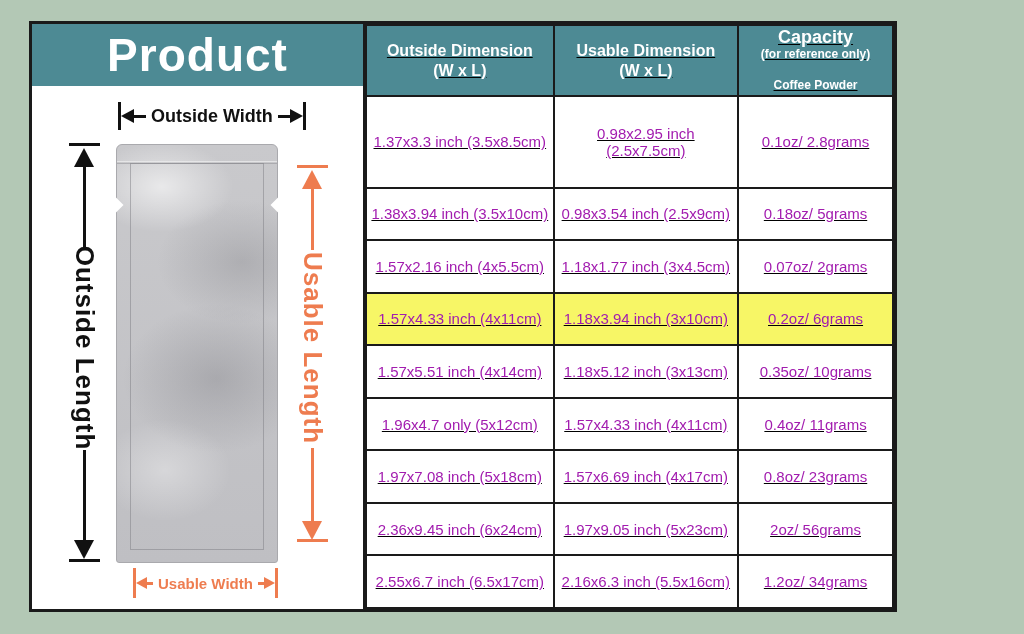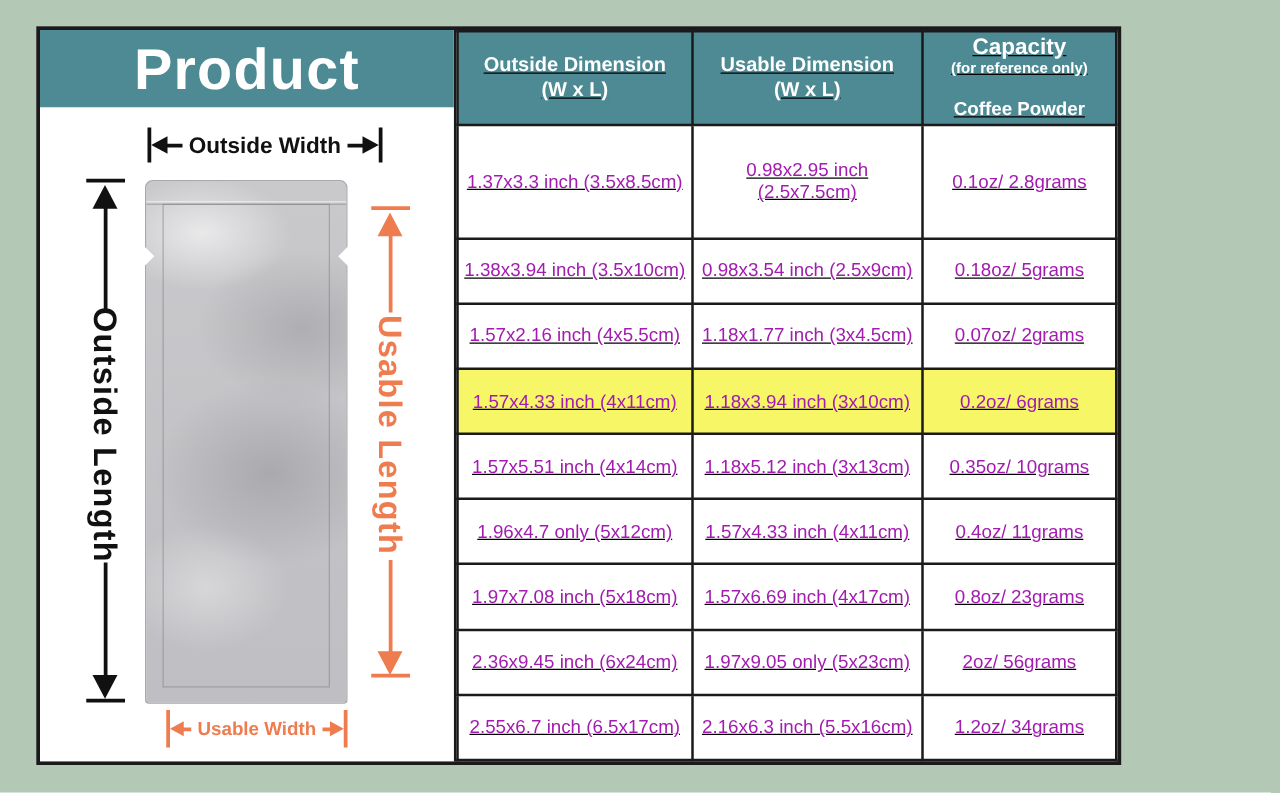--- a/index.html
+++ b/index.html
@@ -84,21 +84,21 @@
 
   
   .spec-table { flex:1;text-decoration:underline; }
   table { width:100%; height:100%; border-collapse:collapse; table-layout:fixed; }
   th, td { border:2px solid #1a1a1a; text-align:center; vertical-align:middle; padding:2px 4px; }
   th {
     background:#4d8a94; color:#ffffff; font-weight:bold; font-size:16px; line-height:1.25; height:60px;
   }
   th .cap-title { font-size:18px; line-height:1.1; display:block; }
   th .cap-sub { font-size:12px; font-weight:bold; line-height:1.15; display:block; }
-  th .cap-sub2 { font-size:15px; line-height:1.3; display:block;margin-top:16px; }
+  th .cap-sub2 { font-size:12px; line-height:1.3; display:block;margin-top:16px; }
   td { background:#ffffff; color:#a21caf; font-size:15px; }
   tr.hl td { background:#f7f666; }
   col.c1 { width:35.6%; }
   col.c2 { width:35.0%; }
   col.c3 { width:29.4%; }
 </style>
 </head>
 <body>
 
 <div class="frame">
@@ -211,21 +211,21 @@
     <td>1.57x4.33 inch (4x11cm)</td>
     <td>0.4oz/ 11grams</td>
   </tr>
           <tr>
     <td>1.97x7.08 inch (5x18cm)</td>
     <td>1.57x6.69 inch (4x17cm)</td>
     <td>0.8oz/ 23grams</td>
   </tr>
           <tr>
     <td>2.36x9.45 inch (6x24cm)</td>
-    <td>1.97x9.05 only (5x23cm)</td>
+    <td>1.97x9.05 inch (5x23cm)</td>
     <td>2oz/ 56grams</td>
   </tr>
           <tr>
     <td>2.55x6.7 inch (6.5x17cm)</td>
     <td>2.16x6.3 inch (5.5x16cm)</td>
     <td>1.2oz/ 34grams</td>
   </tr>
         </tbody>
     </table>
   </div>

